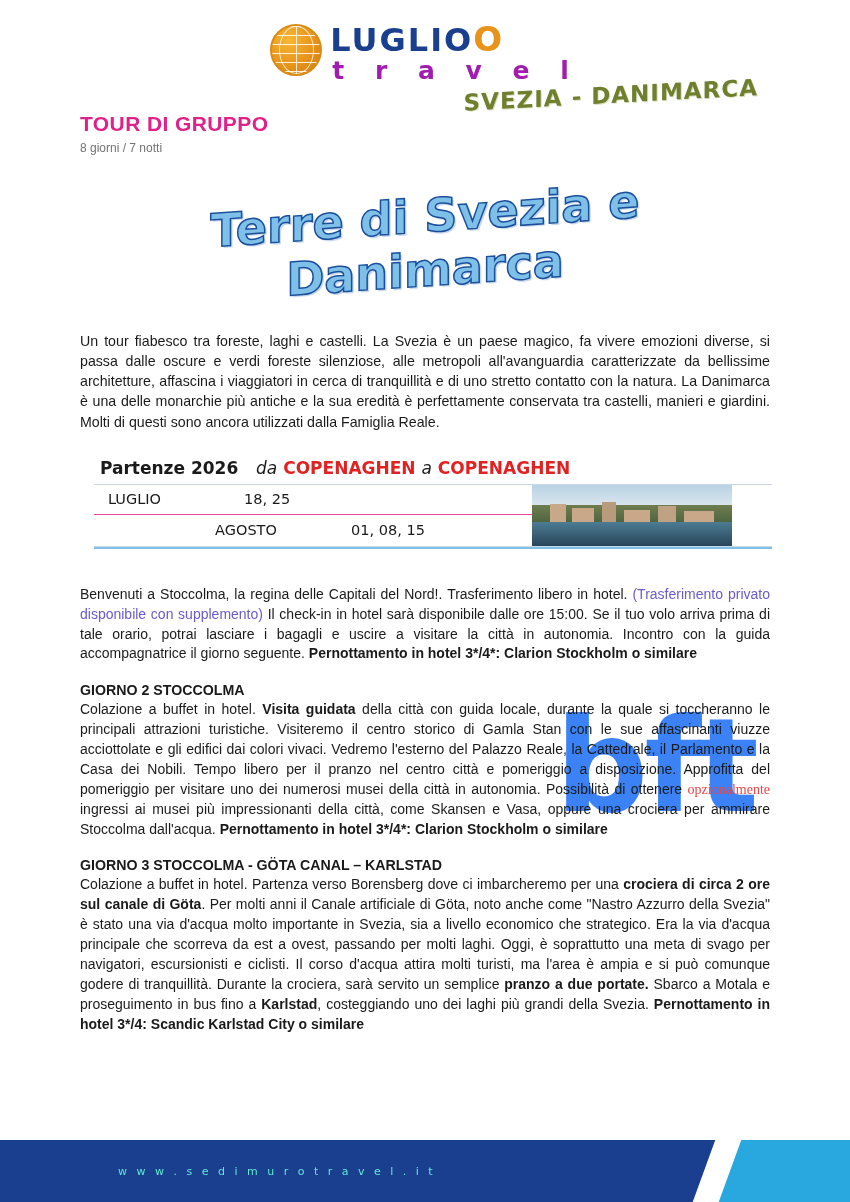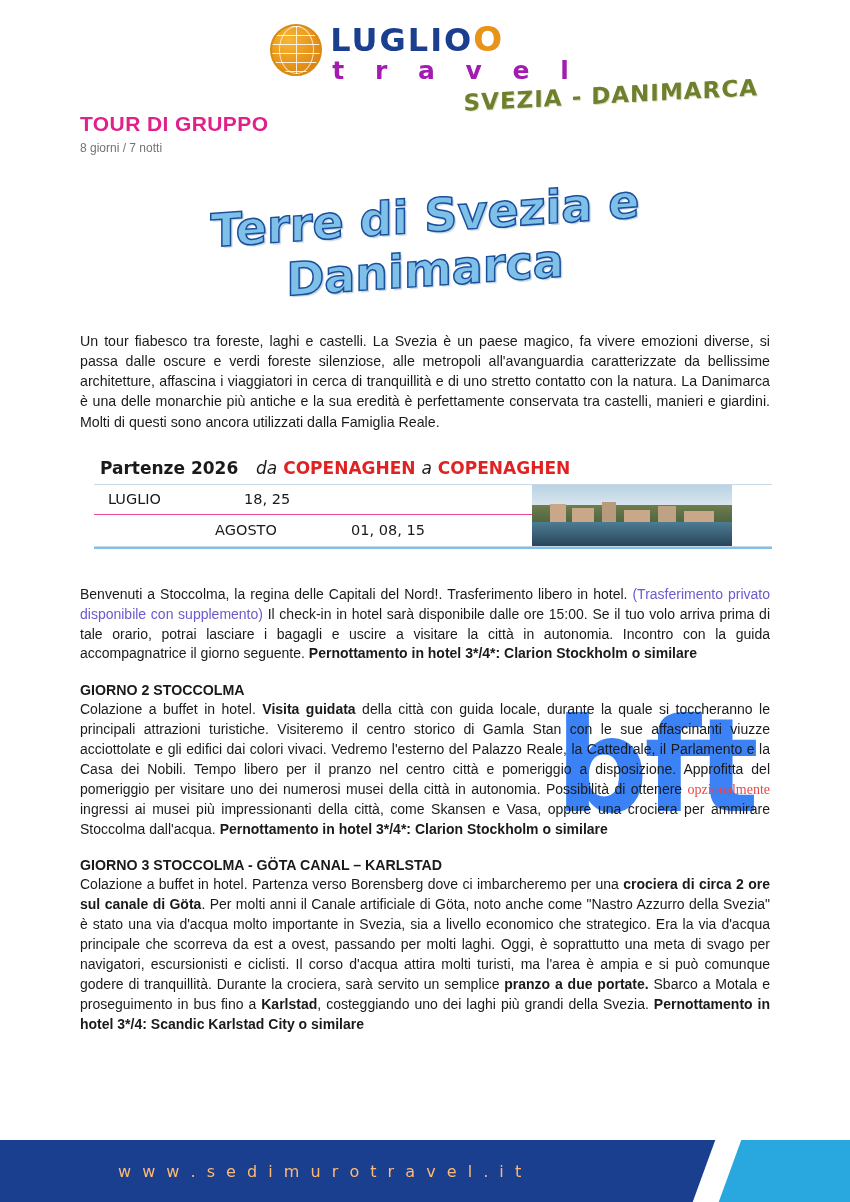--- a/index.html
+++ b/index.html
@@ -221,22 +221,22 @@
   }
   .footer .stripe2 {
     position: absolute; right: 120px; top: 0; bottom: 0; width: 26px;
     background: #ffffff;
     transform: skewX(-20deg);
   }
   .footer .site {
     position: absolute;
     left: 118px; top: 0; bottom: 0;
     display: flex; align-items: center;
-    color: #fdba74;
-    font-size: 16px;
+    color: #5eead4;
+    font-size: 11px;
     letter-spacing: 3px;
     font-family: "DejaVu Sans", sans-serif;
   }
 </style>
 </head>
 <body>
 
 <div class="watermark">bft</div>
 
 <div class="page">

